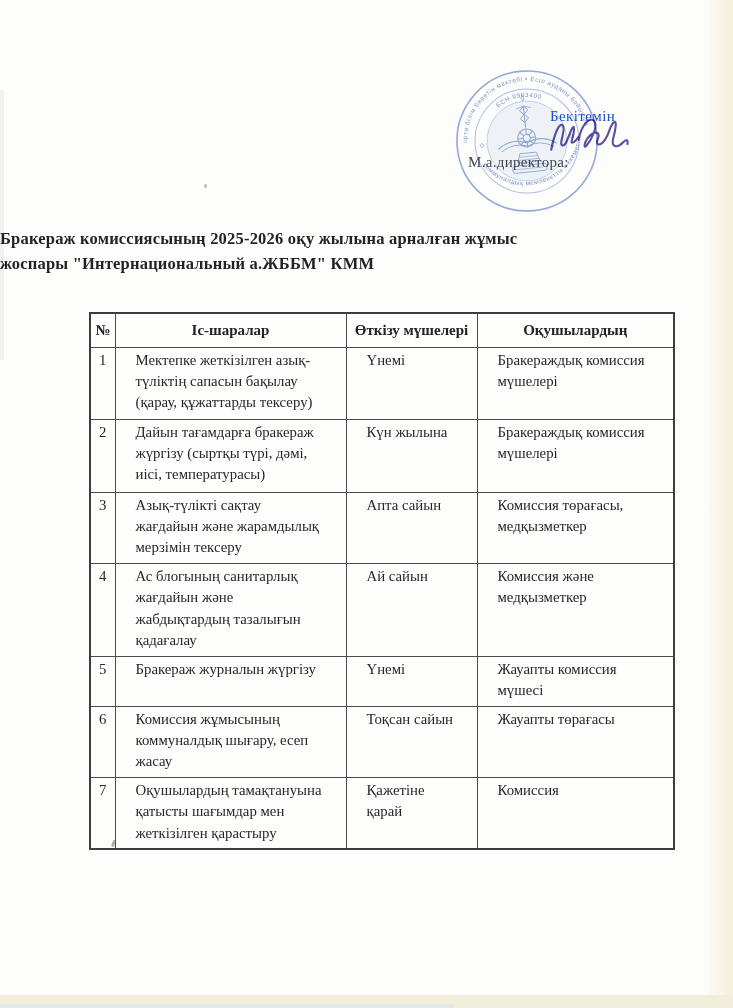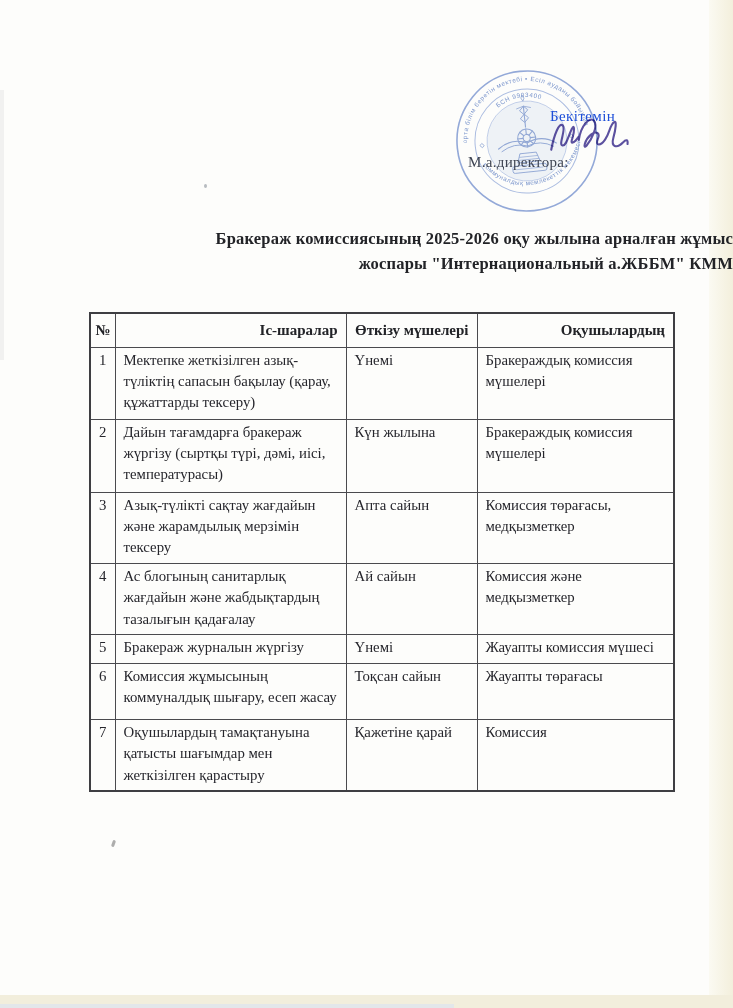--- a/index.html
+++ b/index.html
@@ -27,32 +27,32 @@
   .stamp{position:absolute;top:0;left:0;width:150px;height:150px;
     transform:rotate(-6deg);mix-blend-mode:multiply;opacity:.92;}
   .approve-label{position:absolute;top:42px;left:98px;font-size:15px;color:#1d4ed8;
     letter-spacing:.4px;white-space:nowrap;}
   .director-label{position:absolute;top:73px;left:16px;font-size:15px;color:#3e4452;
     letter-spacing:.3px;white-space:nowrap;margin-top:15px;}
   .signature{position:absolute;top:44px;left:92px;width:88px;height:54px;
     transform:rotate(-5deg);mix-blend-mode:multiply;opacity:.9;}
 
   
-  .title{position:absolute;top:226px;left:0;width:733px;text-align:right;
+  .title{position:absolute;top:226px;left:0;width:733px;text-align:left;
     font-weight:bold;font-size:16.5px;line-height:25px;color:#222327;letter-spacing:.2px;}
 
   
   .plan-table{position:absolute;top:312px;left:89px;width:584px;
     border-collapse:collapse;table-layout:fixed;font-size:14.8px;
     border:2px solid #3e3e42;}
   .plan-table th,.plan-table td{border:1.4px solid #4a4a4e;}
-  .plan-table th{font-weight:bold;text-align:right;vertical-align:middle;
+  .plan-table th{font-weight:bold;text-align:center;vertical-align:middle;
     padding:4px 8px;font-size:15px;color:#222327;}
   .plan-table th.c-num{text-align:center;padding:4px 2px;}
-  .plan-table td{vertical-align:top;padding:2px 8px 4px;line-height:1.45;}
+  .plan-table td{vertical-align:top;padding:2px 20px 4px;line-height:1.45;}
   .plan-table td.c-num{text-align:center;padding:2px 2px;}
   .plan-table thead tr{height:34px;}
   .plan-table tbody tr:nth-child(1){height:72px;}
   .plan-table tbody tr:nth-child(2){height:73px;}
   .plan-table tbody tr:nth-child(3){height:48px;}
   .plan-table tbody tr:nth-child(4){height:71px;}
   .plan-table tbody tr:nth-child(5){height:27px;}
   .plan-table tbody tr:nth-child(6){height:56px;}
   .plan-table tbody tr:nth-child(7){height:69px;}
 

